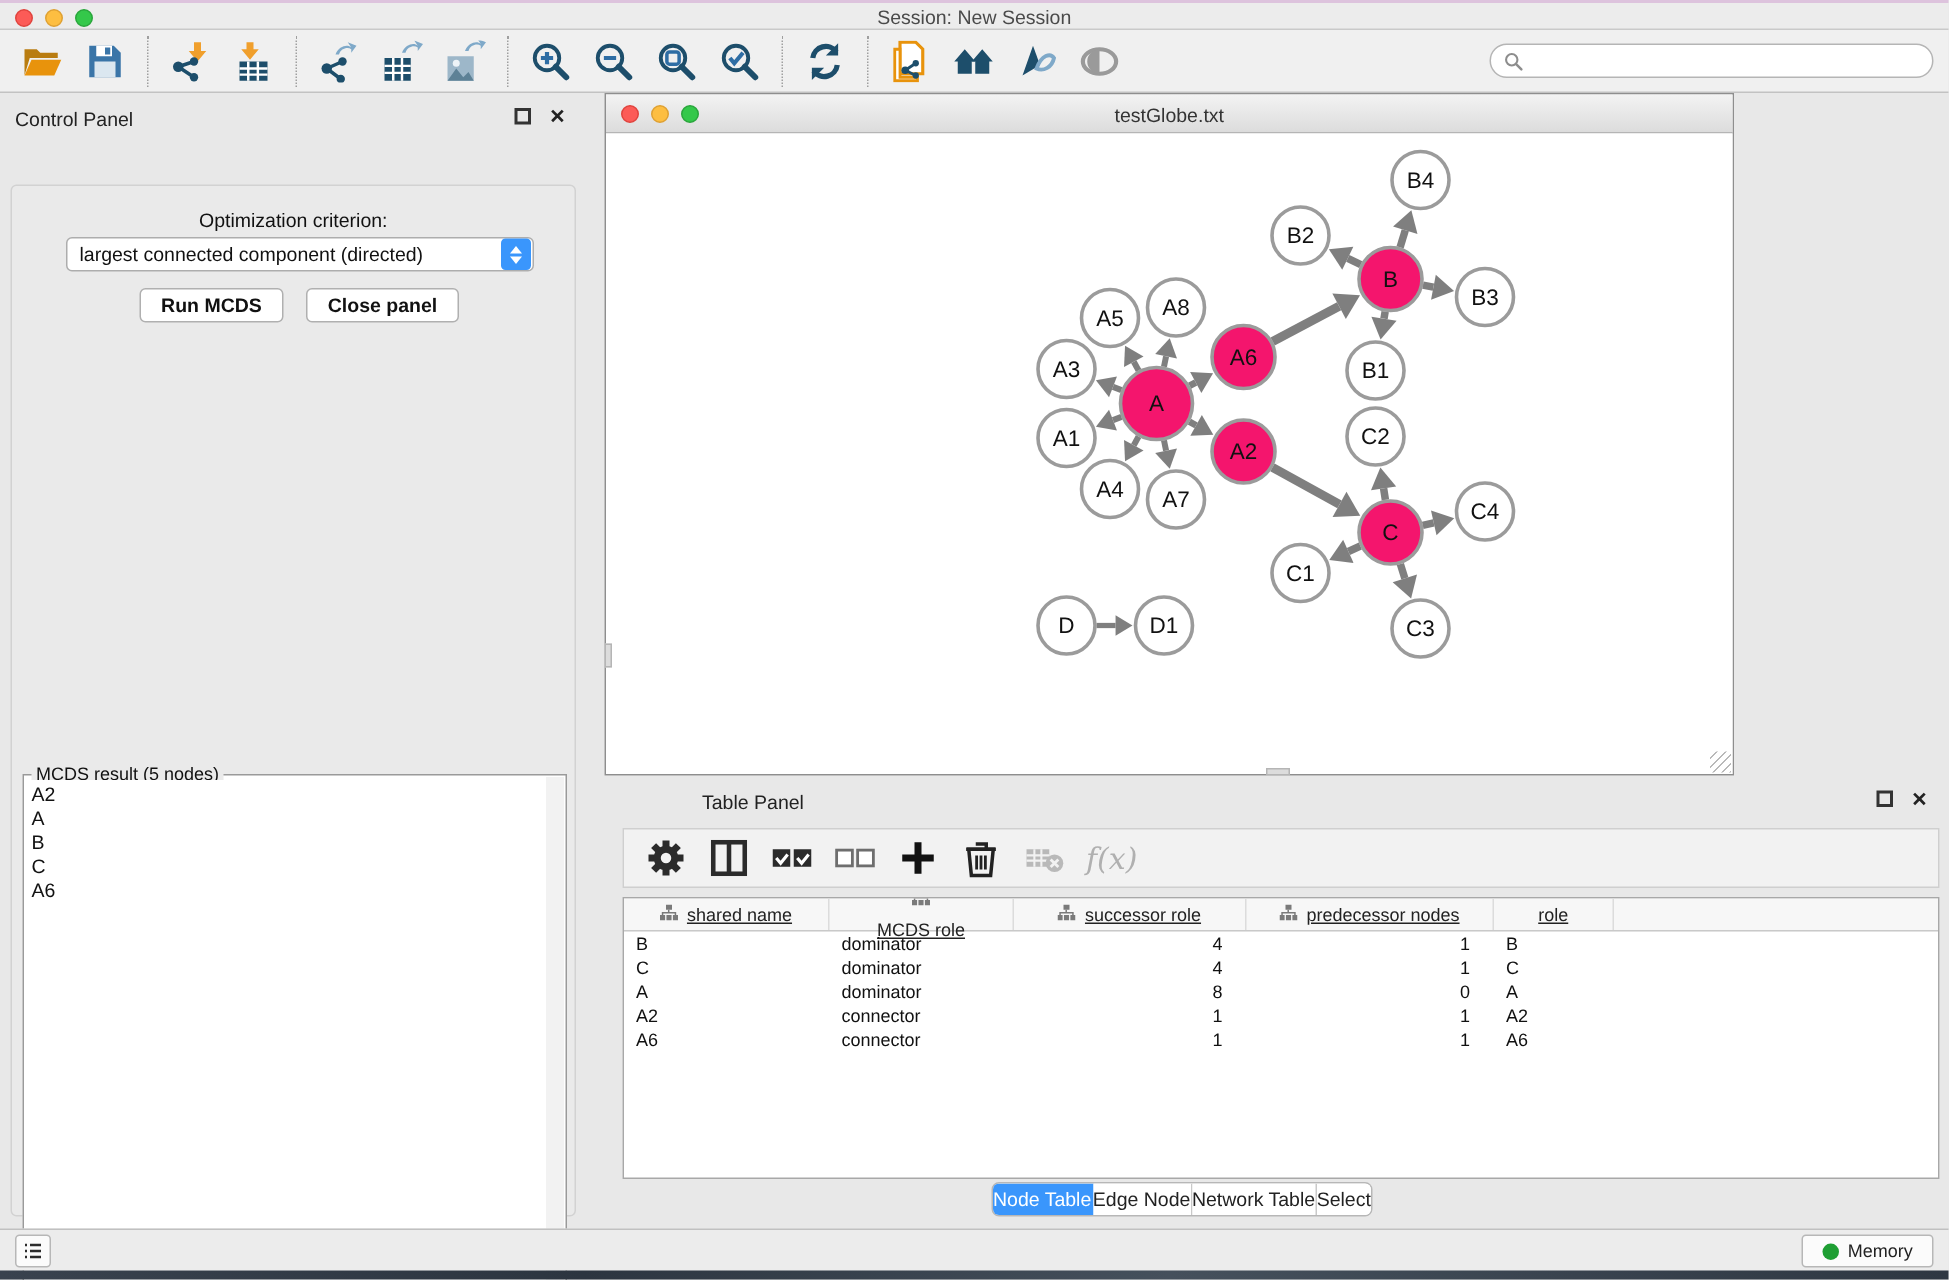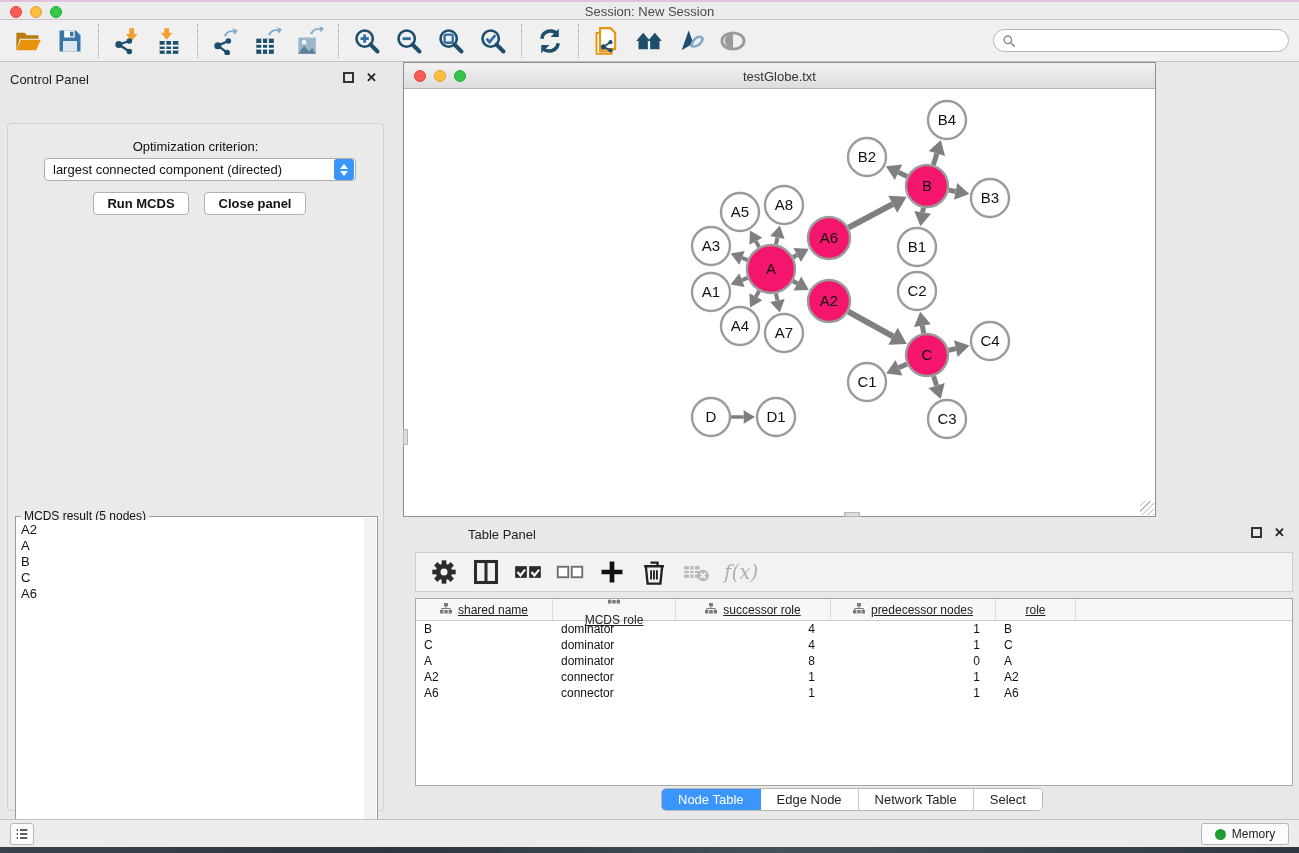--- a/index.html
+++ b/index.html
@@ -94,21 +94,21 @@
     background:#fff; border:1px solid #a8a8a8; overflow:hidden; }
   #tp-headrow { display:flex; height:22px; background:#f7f7f7; border-bottom:1px solid #c9c9c9; }
   .hcell { display:flex; align-items:center; justify-content:center; gap:6px; font-size:12px; color:#222;
     border-right:1px solid #dcdcdc; cursor:pointer;text-decoration:underline; }
   .hcell svg { width:12px; height:11px; }
   .trow { display:flex; height:16px; font-size:12px; color:#111; }
   .tcell { display:flex; align-items:center; padding:0 8px; white-space:nowrap; }
   .tcell.r { justify-content:flex-end; padding-right:16px; }
 
   #tp-tabs { position:absolute; left:258px; top:268px; }
-  #tp-tabs .segb { padding:0 16px; }
+  #tp-tabs .segb { padding:0 0; }
 
   
   #statusbar { position:absolute; left:0; top:819px; width:1299px; height:28px;
     background:#ececec; border-top:1px solid #c0c0c0; }
   #list-btn { position:absolute; left:10px; top:3px; width:24px; height:22px; background:#fbfbfb;
     border:1px solid #b7b7b7; border-radius:3px; display:flex; align-items:center; justify-content:center; cursor:pointer; }
   #memory-btn { position:absolute; right:10px; top:3px; width:88px; height:22px; background:#fbfbfb;
     border:1px solid #b7b7b7; border-radius:3px; display:flex; align-items:center; justify-content:center;
     gap:6px; font-size:12px; color:#222; cursor:pointer; }
   #memory-dot { width:11px; height:11px; border-radius:50%; }

